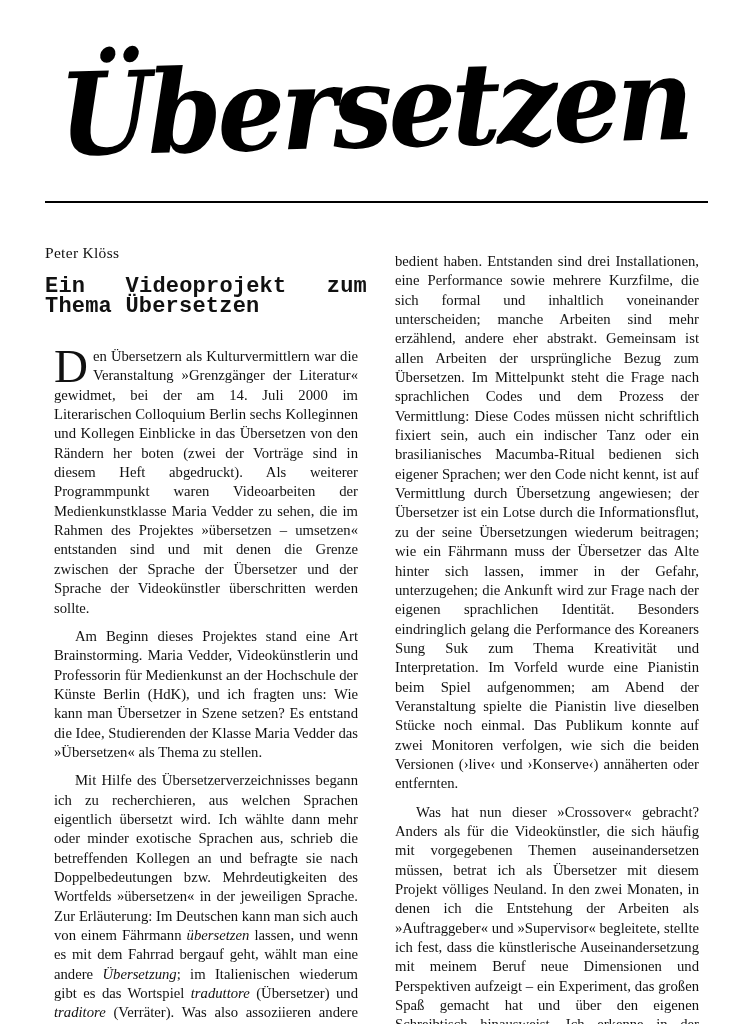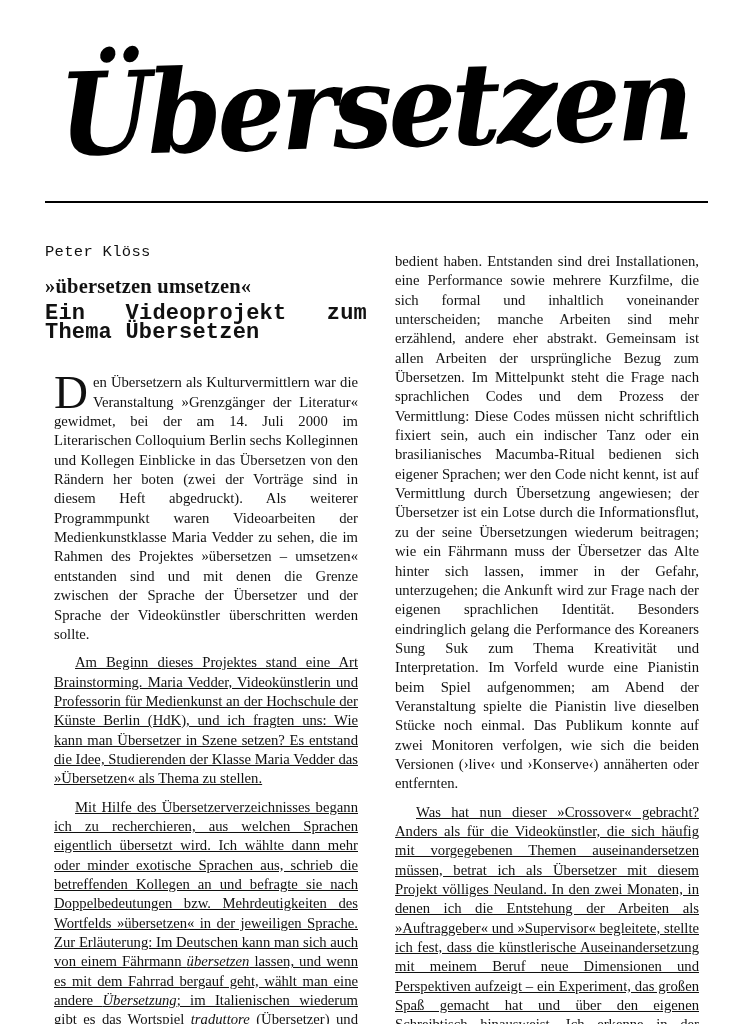--- a/index.html
+++ b/index.html
@@ -53,36 +53,35 @@
     margin-top: 40px;
     display: grid;
     grid-template-columns: 1fr 1fr;
     column-gap: 19px;
   }
   .col { font-size: 14.7px; line-height: 19.35px; text-align: justify; }
   .author {
     font-size: 15.5px;
     letter-spacing: 0.3px;
     margin-bottom: 15px;
-    font-family: Liberation Mono, monospace;
   }
   .article-title {
     font-size: 20.5px;
     font-weight: bold;
     letter-spacing: 0.2px;
     margin-bottom: 7px;
   }
   .article-subtitle {
     font-size: 22px;
     letter-spacing: 0.2px;
     margin-bottom: 31px;
     font-family: Liberation Mono, monospace;
   }
   p.body-para { margin: 9px; }
-  p.body-para.indent { text-indent: 21px; text-decoration: underline; }
+  p.body-para.indent { text-indent: 21px; }
   .drop-cap {
     float: left;
     font-size: 47px;
     line-height: 36px;
     padding: 1px 5px 0 0;
     font-weight: normal;
   }
   i { font-style: italic; }
 </style>
 </head>
@@ -94,21 +93,20 @@
     <div class="logo">
       <span class="logo-text">Übersetzen</span>
     </div>
     <hr class="masthead-rule">
   </header>
 
   <main class="article">
 
     <section class="col">
       <div class="author">Peter Klöss</div>
-      <h1 class="article-title">»übersetzen umsetzen«</h1>
       <h2 class="article-subtitle">Ein Videoprojekt zum Thema Übersetzen</h2>
 
     <p class="body-para"><span class="drop-cap">D</span><span>en Übersetzern als Kulturvermittlern war die Veranstaltung »Grenzgänger der Literatur« gewidmet, bei der am 14. Juli 2000 im Literarischen Colloquium Berlin sechs Kolleginnen und Kollegen Einblicke in das Übersetzen von den Rändern her boten (zwei der Vorträge sind in diesem Heft abgedruckt). Als weiterer Programmpunkt waren Videoarbeiten der Medienkunstklasse Maria Vedder zu sehen, die im Rahmen des Projektes »übersetzen – umsetzen« entstanden sind und mit denen die Grenze zwischen der Sprache der Übersetzer und der Sprache der Videokünstler überschritten werden sollte.</span></p>
         <p class="body-para indent"><span>Am Beginn dieses Projektes stand eine Art Brainstorming. Maria Vedder, Videokünstlerin und Professorin für Medienkunst an der Hochschule der Künste Berlin (HdK), und ich fragten uns: Wie kann man Übersetzer in Szene setzen? Es entstand die Idee, Studierenden der Klasse Maria Vedder das »Übersetzen« als Thema zu stellen.</span></p>
         <p class="body-para indent"><span>Mit Hilfe des Übersetzerverzeichnisses begann ich zu recherchieren, aus welchen Sprachen eigentlich übersetzt wird. Ich wählte dann mehr oder minder exotische Sprachen aus, schrieb die betreffenden Kollegen an und befragte sie nach Doppelbedeutungen bzw. Mehrdeutigkeiten des Wortfelds »übersetzen« in der jeweiligen Sprache. Zur Erläuterung: Im Deutschen kann man sich auch von einem Fährmann </span><i>übersetzen</i><span> lassen, und wenn es mit dem Fahrrad bergauf geht, wählt man eine andere </span><i>Übersetzung</i><span>; im Italienischen wiederum gibt es das Wortspiel </span><i>traduttore</i><span> (Übersetzer) und </span><i>traditore</i><span> (Verräter). Was also assoziieren andere Völker – aus welchem Grund auch immer – mit dem Wort </span><i>übersetzen</i><span>? Das Ergebnis der Umfrage, an der sich die Kollegen mit dankenswertem Eifer und Phantasiereichtum beteiligten, war überwältigend vielfältig: Im Jiddischen z.B. heißt übersetzen </span></p>
       </section>
 
     <section class="col">
 
     <p class="body-para"><span>bedient haben. Entstanden sind drei Installationen, eine Performance sowie mehrere Kurzfilme, die sich formal und inhaltlich voneinander unterscheiden; manche Arbeiten sind mehr erzählend, andere eher abstrakt. Gemeinsam ist allen Arbeiten der ursprüngliche Bezug zum Übersetzen. Im Mittelpunkt steht die Frage nach sprachlichen Codes und dem Prozess der Vermittlung: Diese Codes müssen nicht schriftlich fixiert sein, auch ein indischer Tanz oder ein brasilianisches Macumba-Ritual bedienen sich eigener Sprachen; wer den Code nicht kennt, ist auf Vermittlung durch Übersetzung angewiesen; der Übersetzer ist ein Lotse durch die Informationsflut, zu der seine Übersetzungen wiederum beitragen; wie ein Fährmann muss der Übersetzer das Alte hinter sich lassen, immer in der Gefahr, unterzugehen; die Ankunft wird zur Frage nach der eigenen sprachlichen Identität. Besonders eindringlich gelang die Performance des Koreaners Sung Suk zum Thema Kreativität und Interpretation. Im Vorfeld wurde eine Pianistin beim Spiel aufgenommen; am Abend der Veranstaltung spielte die Pianistin live dieselben Stücke noch einmal. Das Publikum konnte auf zwei Monitoren verfolgen, wie sich die beiden Versionen (›live‹ und ›Konserve‹) annäherten oder entfernten.</span></p>

